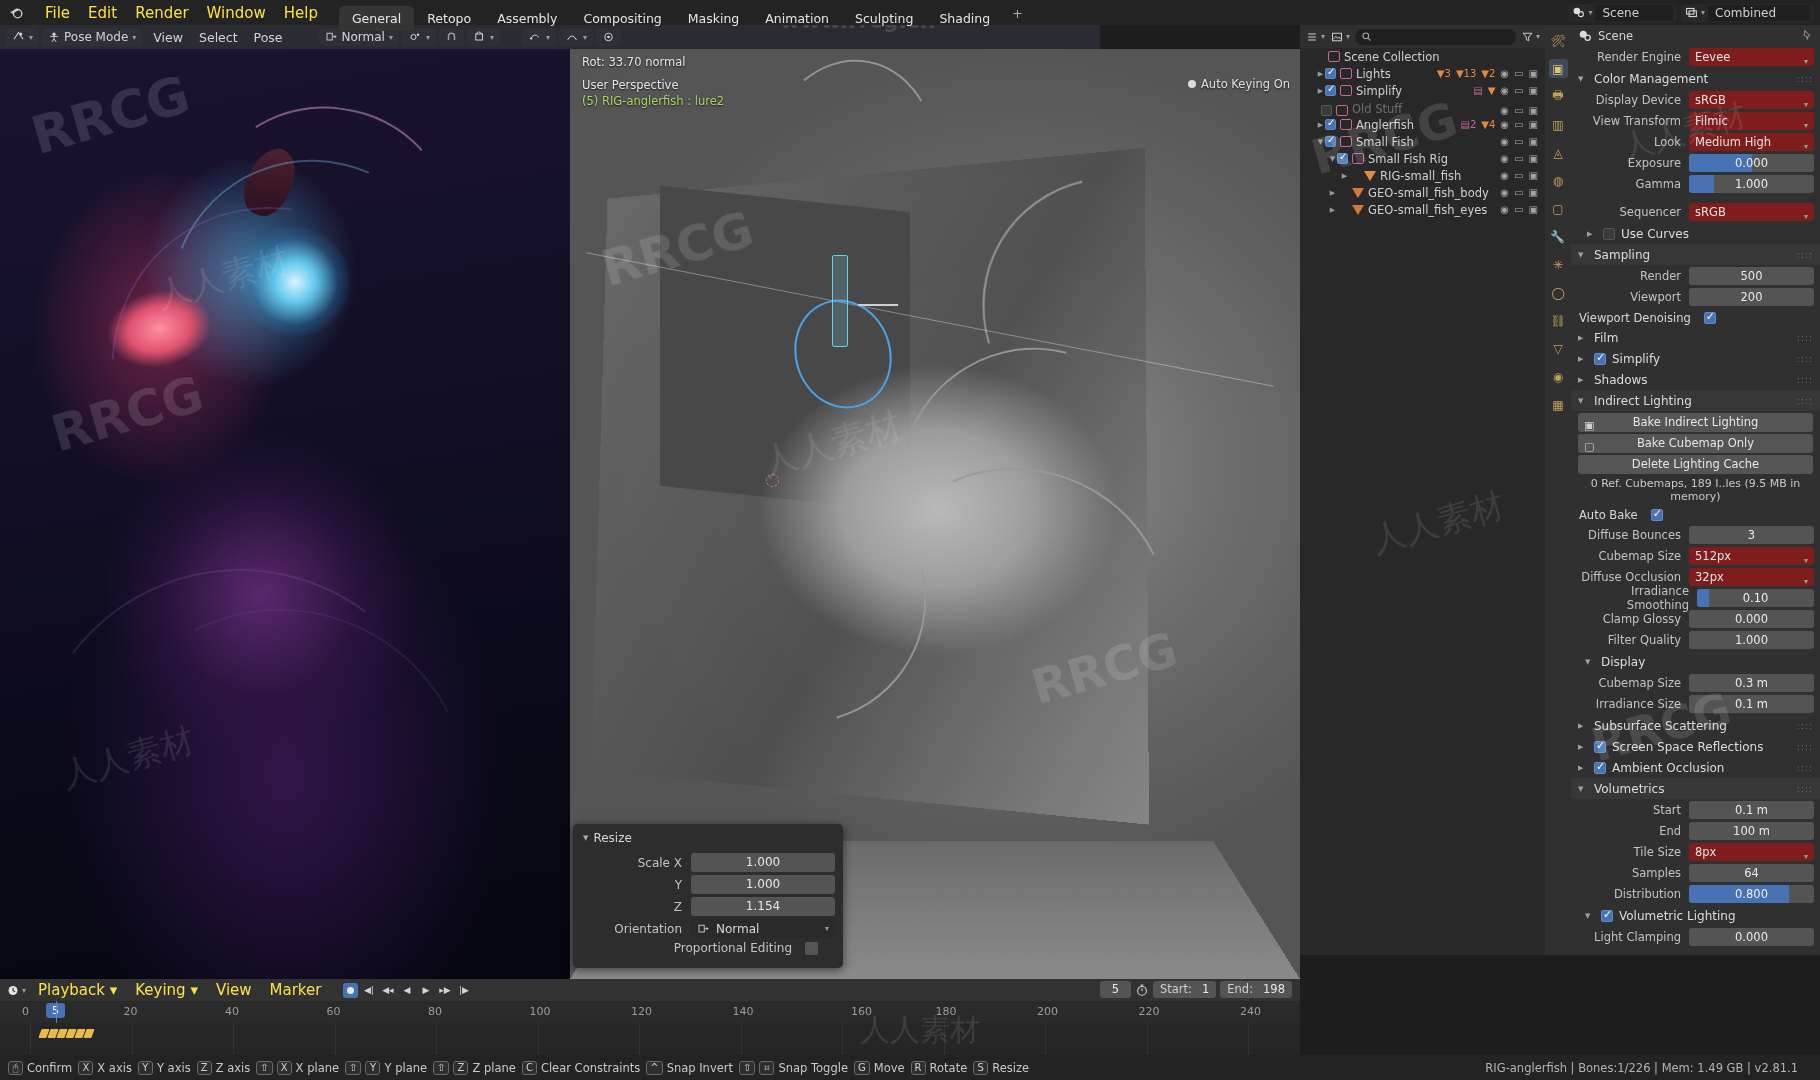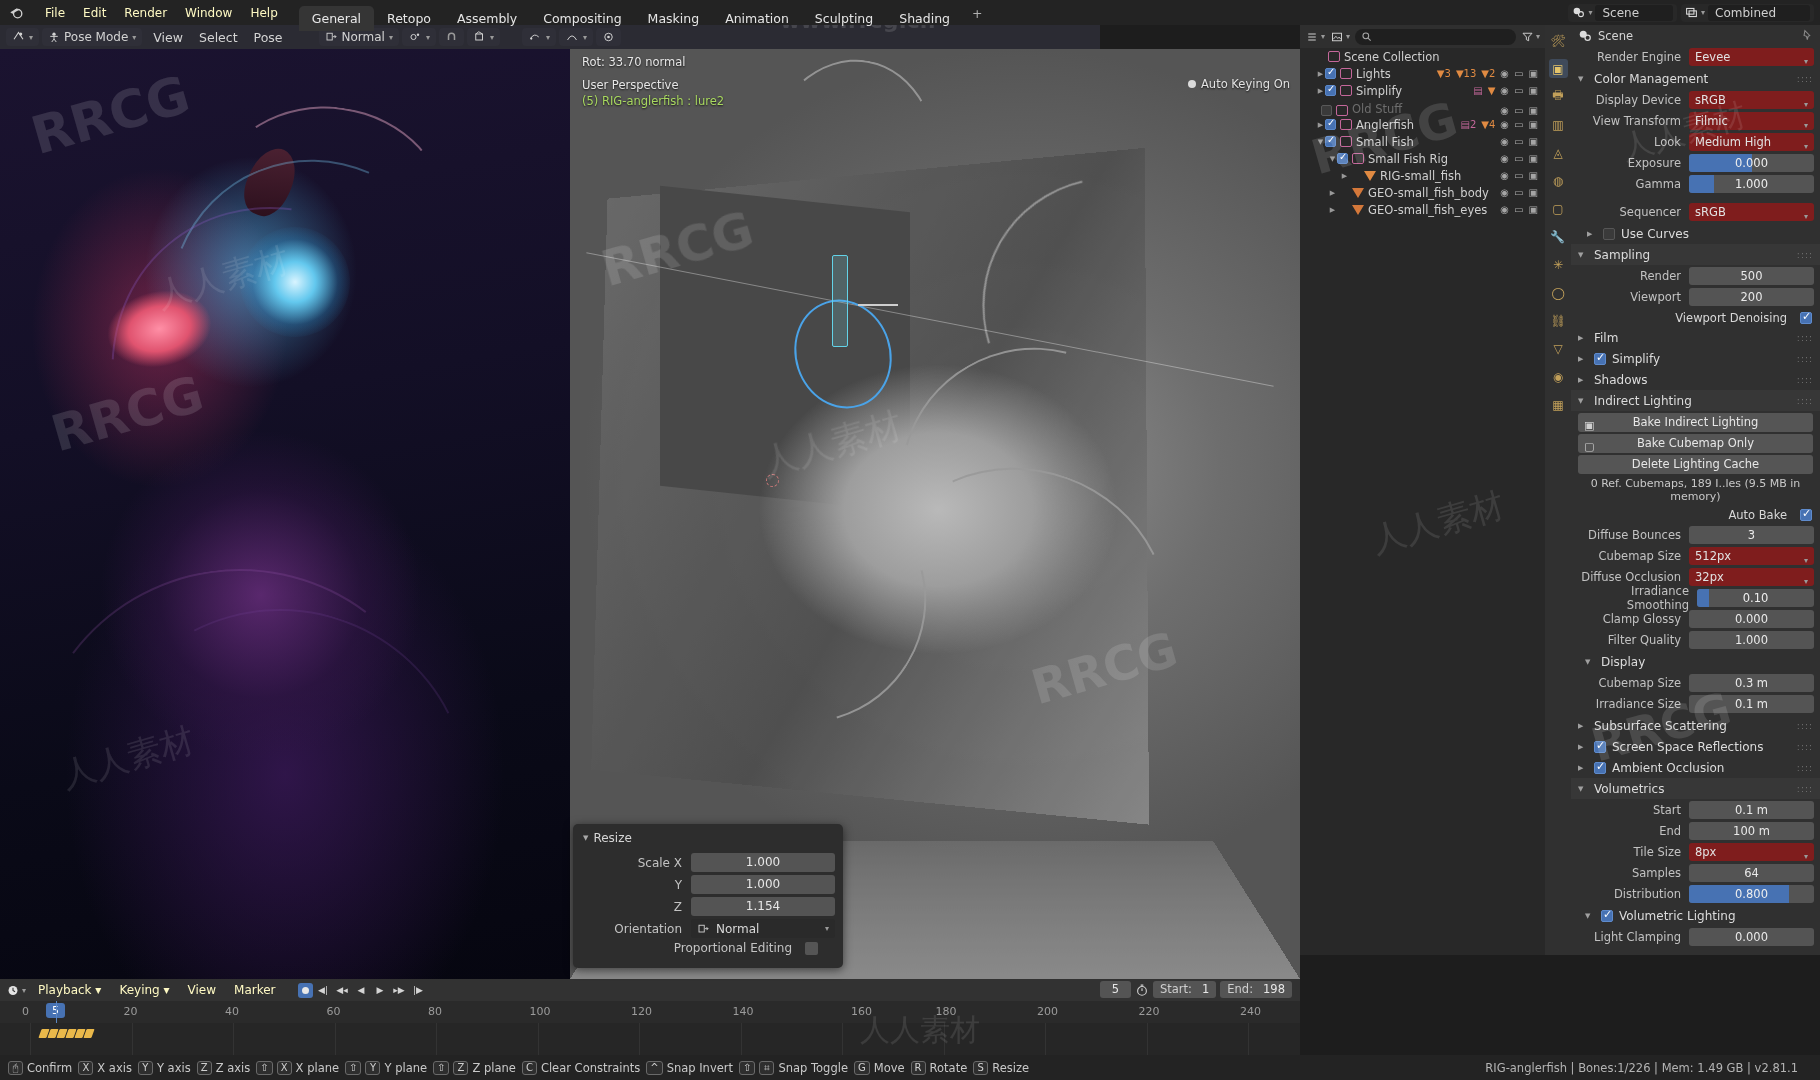--- a/index.html
+++ b/index.html
@@ -5,21 +5,21 @@
   * { box-sizing: border-box; margin:0; padding:0; }
   html,body { width:1820px; height:1080px; overflow:hidden; background:#1d1d1d;
     font-family:"DejaVu Sans", sans-serif; color:#d8d8d8; font-size:12.5px; }
 
   .app { position:relative; width:1820px; height:1080px; }
 
   
   .topbar { position:absolute; left:0; top:0; width:1820px; height:25px;
     background:#232323; display:flex; align-items:center; padding-left:8px; z-index:40; }
   .blender-logo { width:18px; height:16px; margin-right:10px; opacity:.88; }
-  .menu-item { padding:2px 9px; color:#fef9c3; font-size:12px; cursor:default; }
+  .menu-item { padding:2px 9px; color:#fde047; font-size:15px; cursor:default; }
   .ws-tabs { display:flex; align-items:flex-end; height:33px; margin-left:12px; }
   .ws-tab { padding:5px 13px 5px 13px; color:#e5e5e5; font-size:12.5px;
     border-radius:5px 5px 0 0; position:relative; top:2px; }
   .ws-tab.active { background:#353535; color:#e8e8e8; }
   .ws-plus { padding:4px 9px; color:#b0b0b0; position:relative; top:1px; }
   .topbar-right { margin-left:auto; display:flex; align-items:center; gap:4px; padding-right:6px; }
   .sc-chip { display:flex; align-items:center; background:#282828; border-radius:4px;
     height:18px; padding:0 4px; gap:3px; }
   .sc-chip .lbl { background:#1f1f1f; border-radius:3px; padding:1px 34px 1px 7px; font-size:12px; color:#cfcfcf;}
   .chev { font-size:8px; color:#9a9a9a; }
@@ -149,21 +149,21 @@
   .pr-slider .txt { position:absolute; inset:0; text-align:center; line-height:18px;
     color:#eee; font-size:11.5px; }
   .pr-sect { display:flex; align-items:center; height:21px; padding:0 7px; gap:6px;
     color:#dcdcdc; font-size:12px; }
   .pr-sect.shaded { background:#373737; }
   .grip { margin-left:auto; color:#6f6f6f; font-size:9px; letter-spacing:1px; }
   .pr-btn { margin:2px 7px; background:#555; border-radius:3px; height:19px; line-height:19px;
     text-align:center; color:#e7e7e7; font-size:11.5px; position:relative; }
   .pr-btn .lico { position:absolute; left:6px; top:3px; font-size:11px; color:#cfcfcf; }
   .pr-note { text-align:center; color:#c8c8c8; font-size:11px; margin:3px 0 2px 0; }
-  .pr-check-row { display:flex; align-items:center; justify-content:flex-end; gap:13px;
+  .pr-check-row { display:flex; align-items:center; gap:13px;
     padding:0 8px; height:19px; }
   .cbx { width:12px; height:12px; border-radius:2px; background:#4772b3; position:relative;
     border:1px solid #5f8bcc; }
   .cbx:after { content:"✓"; position:absolute; left:1px; top:-3px; font-size:11px; color:#fff; }
   .cbx.off { background:#3a3a3a; border-color:#565656; }
   .cbx.off:after { content:""; }
   .sub-tri { width:10px; font-size:7px; color:#a0a0a0; }
 
   
   .timeline { position:absolute; left:0; top:979px; width:1300px; height:76px; background:#2a2a2a; }

